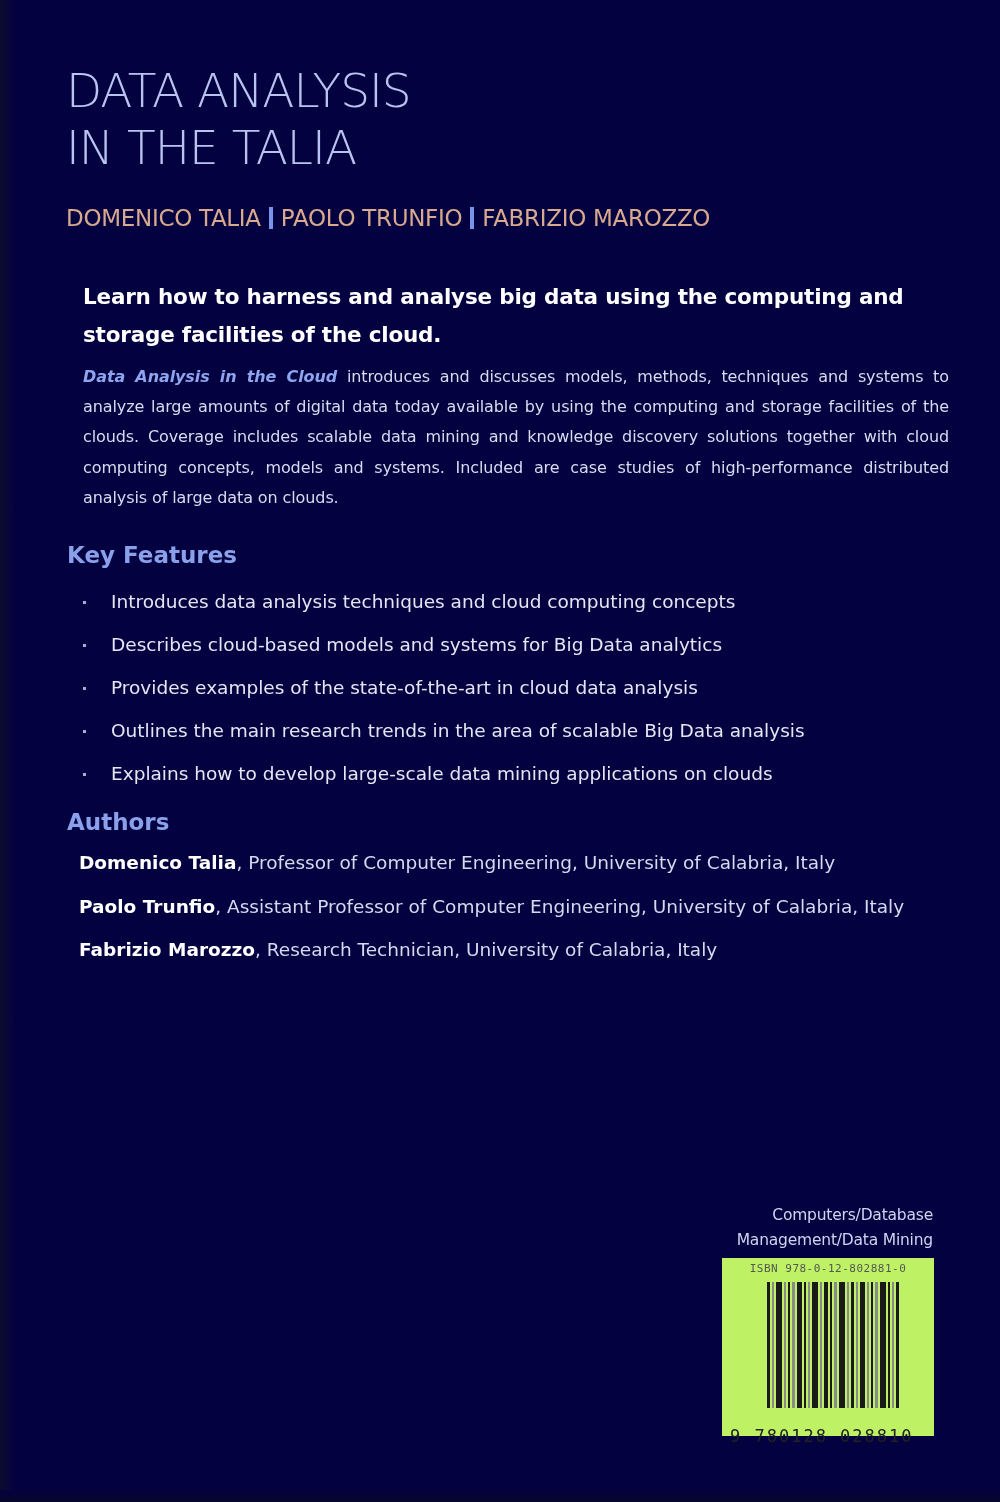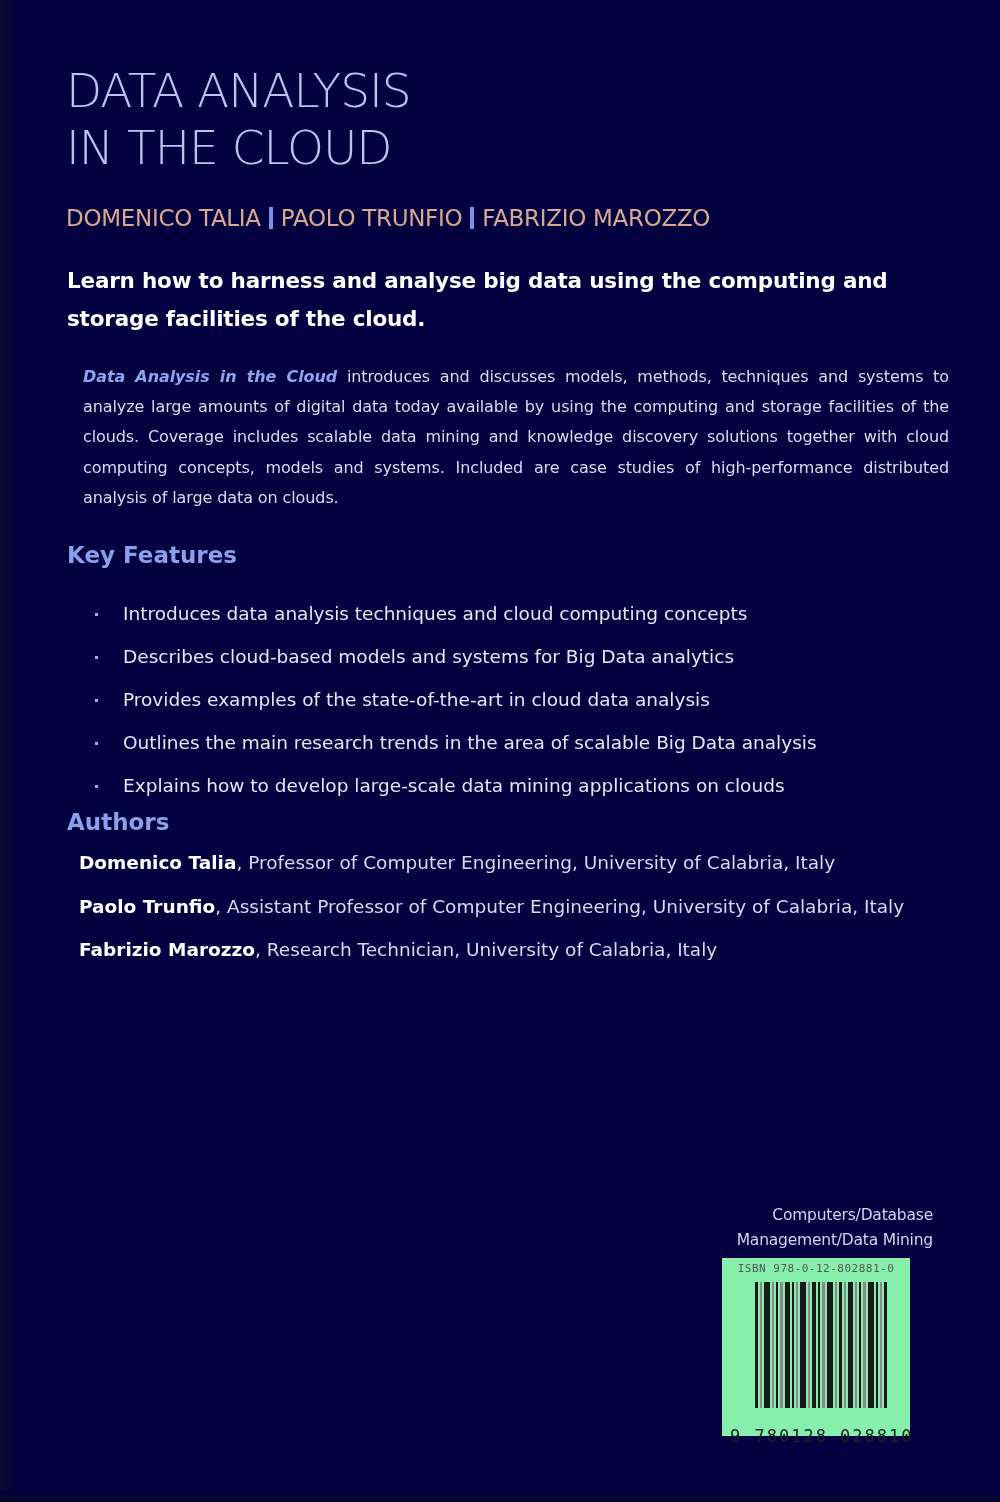--- a/index.html
+++ b/index.html
@@ -61,21 +61,21 @@
       height: 22px;
       background: #7a93e8;
       margin: 0 8px;
       vertical-align: -3px;
     }
     .lead {
       position: absolute;
       left: 67px;
       top: 262px;
       width: 870px;
-      margin: 0;
+      margin: 16px;
       font-family: "DejaVu Sans", sans-serif;
       font-weight: bold;
       font-size: 21.5px;
       line-height: 38px;
       color: #ffffff;
       letter-spacing: -0.2px;
     }
     .description {
       position: absolute;
       left: 67px;
@@ -99,21 +99,21 @@
       margin: 0;
       font-size: 23px;
       font-weight: bold;
       color: #8aa0ea;
     }
     .features-heading { top: 542px; }
     .features {
       position: absolute;
       left: 67px;
       top: 582px;
-      margin: 16px;
+      margin: 4px;
       padding: 0;
       list-style: none;
     }
     .feature-item {
       position: relative;
       height: 43px;
       padding-left: 40px;
       font-size: 18.5px;
       line-height: 32px;
       color: #e4e6f4;
@@ -155,23 +155,23 @@
       font-size: 15.5px;
       line-height: 25px;
       color: #cfd4ef;
       letter-spacing: -0.2px;
       margin-left: 32px;
     }
     .barcode-box {
       position: absolute;
       left: 722px;
       top: 1258px;
-      width: 188px;
+      width: 212px;
       height: 178px;
-      background: #86efac;
+      background: #bef264;
       box-sizing: border-box;
       padding: 4px 8px 0 8px;
     }
     .isbn-text {
       font-family: "DejaVu Sans Mono", monospace;
       font-size: 11px;
       color: #555;
       text-align: center;
       letter-spacing: 0.5px;
       filter: blur(0.6px);
@@ -203,21 +203,21 @@
   </style>
 </head>
 <body>
 
 <div class="cover">
   <div class="edge-left"></div>
   <div class="edge-bottom"></div>
 
   <h1 class="title">
     <span>DATA ANALYSIS</span>
-    <span>IN THE CLOUD</span>
+    <span>IN THE TALIA</span>
   </h1>
 
   <div class="author-line">
     <span>DOMENICO TALIA</span><span class="sep"></span><span>PAOLO TRUNFIO</span><span class="sep"></span><span>FABRIZIO MAROZZO</span>
   </div>
 
   <p class="lead">Learn how to harness and analyse big data using the computing and storage facilities of the cloud.</p>
 
   <p class="description"><span class="book-ref">Data Analysis in the Cloud</span><span> introduces and discusses models, methods, techniques and systems to analyze large amounts of digital data today available by using the computing and storage facilities of the clouds. Coverage includes scalable data mining and knowledge discovery solutions together with cloud computing concepts, models and systems. Included are case studies of high-performance distributed analysis of large data on clouds.</span></p>
 

